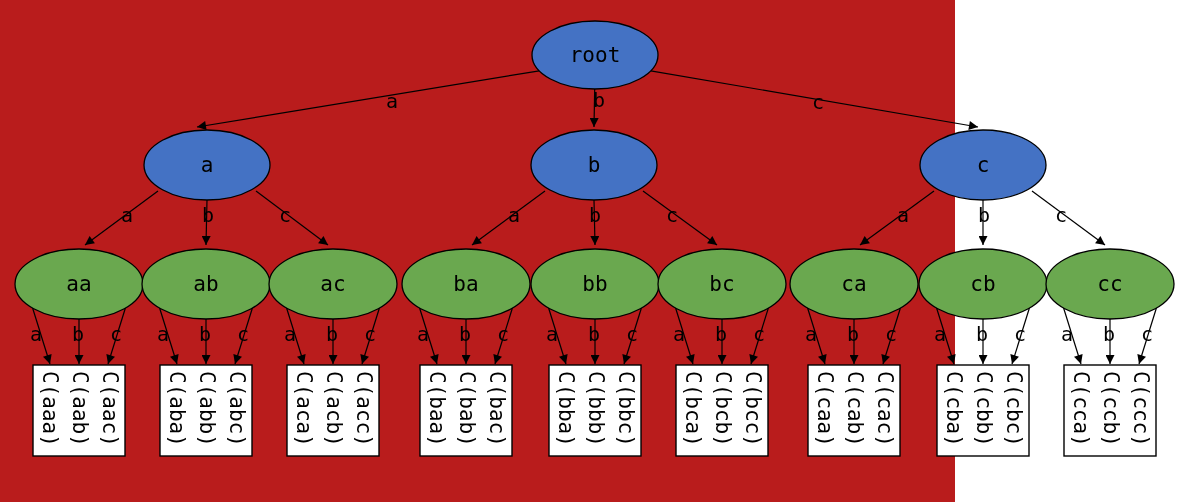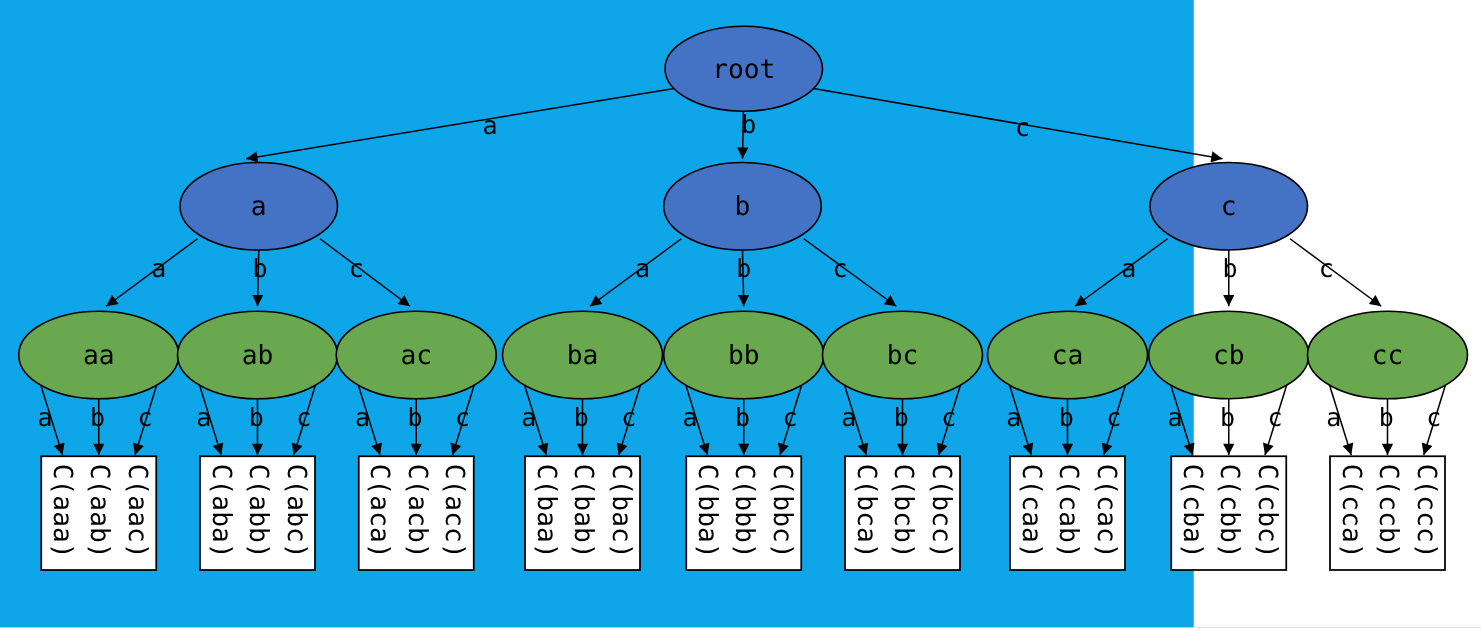--- a/index.html
+++ b/index.html
@@ -3,21 +3,21 @@
 <meta charset="utf-8">
 <style>
   html, body {
     margin: 0;
     padding: 0;
     background: #ffffff;
   }
   #stage {
     width: 955px;
     height: 502px;
-    background: #0ea5e9;
+    background: #b91c1c;
     position: relative;
     font-family: "DejaVu Sans Mono", "Liberation Mono", monospace;
   }
   svg text {
     font-family: "DejaVu Sans Mono", "Liberation Mono", monospace;
     fill: #000000;
   }
   .node-label   { font-size: 21px; text-anchor: middle; }
   .edge-label   { font-size: 20px; text-anchor: middle; }
   .leaf-label   { font-size: 21px; }

